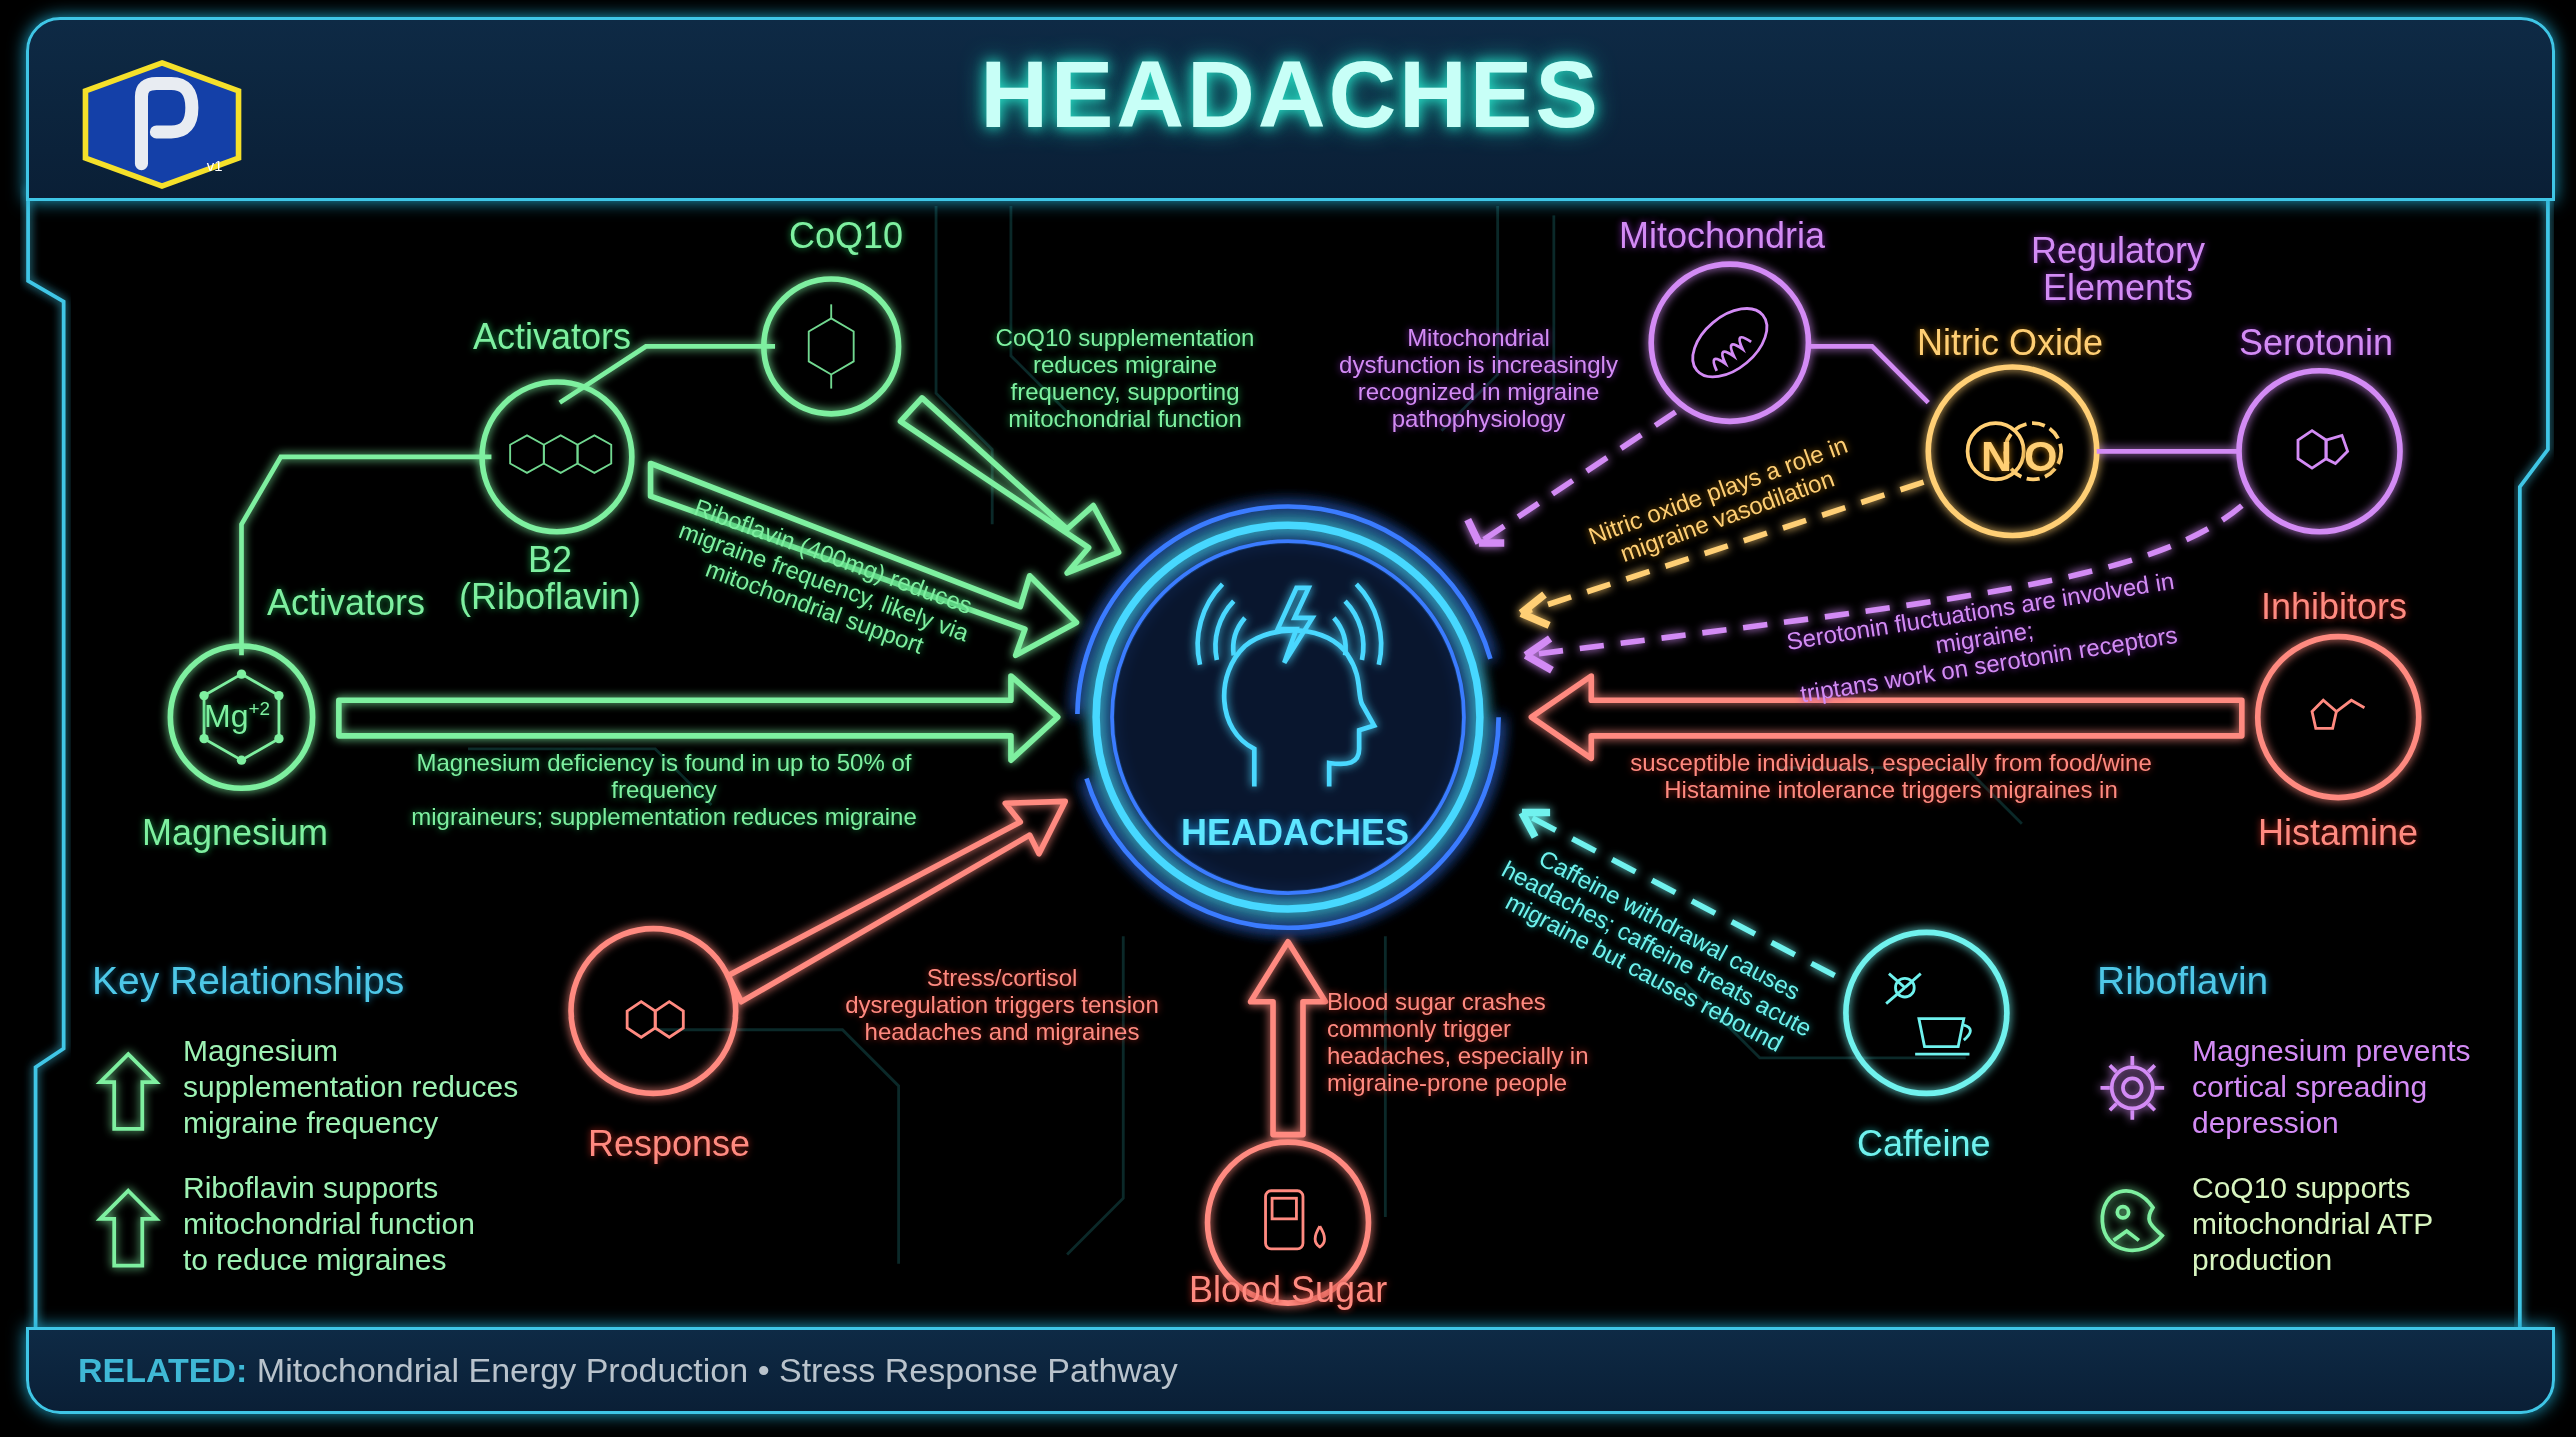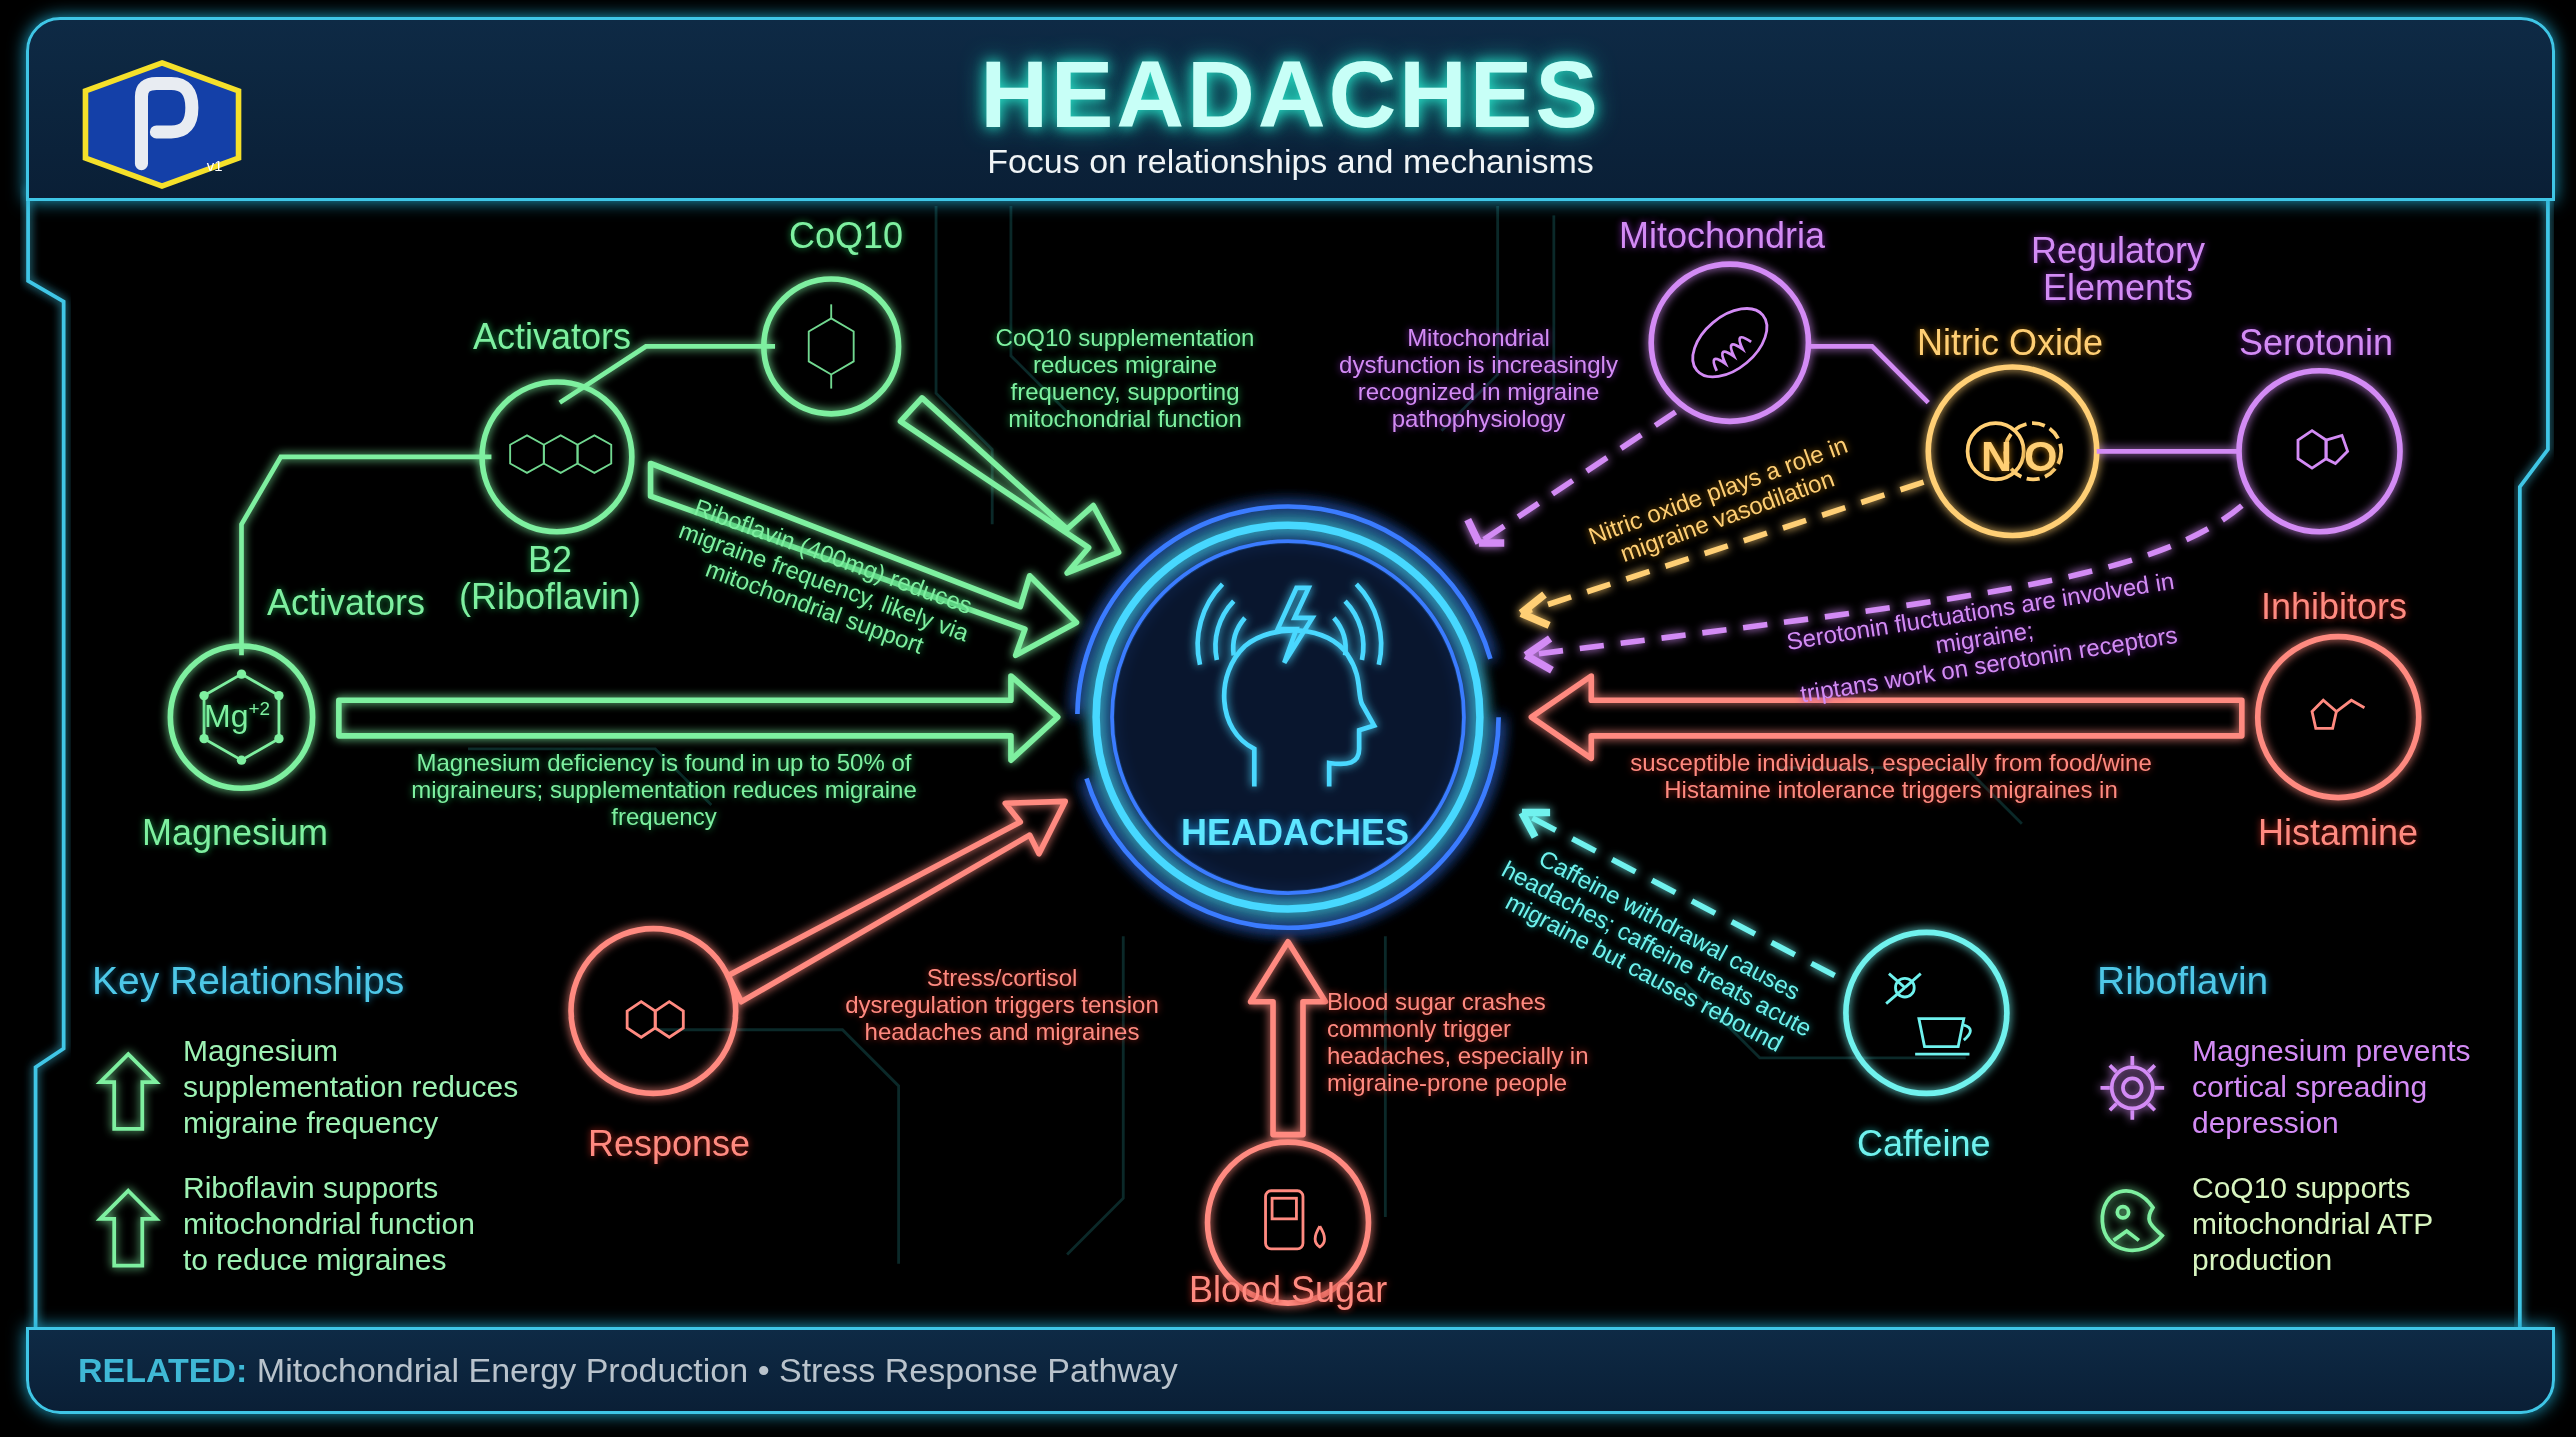--- a/index.html
+++ b/index.html
@@ -196,21 +196,20 @@
   </g>
 </svg>
 
 <div class="header">
   <svg class="logo" viewBox="0 0 180 140">
     <polygon points="90,4 172,34 172,106 90,136 8,106 8,34" fill="#1440a8" stroke="#f5e02a" stroke-width="6"></polygon>
     <path d="M68 112 L68 40 Q68 26 84 26 L100 26 Q122 26 122 52 Q122 78 100 78 L84 78" fill="none" stroke="#e8ecf2" stroke-width="14" stroke-linecap="round"></path>
     <text x="138" y="120" font-size="16" fill="#fff" font-family="Liberation Sans, sans-serif">v1</text>
   </svg>
   <div class="title">HEADACHES</div>
-  <div class="subtitle">Focus on relationships and mechanisms</div>
 </div>
 
 <div class="node-label g" style="left:473px;top:316px;">Activators</div>
 <div class="node-label g" style="left:267px;top:582px;">Activators</div>
 <div class="node-label p" style="left:2031px;top:232px;line-height:37px;">
   <div>Regulatory</div>
     <div>Elements</div>
 </div>
 <div class="node-label r" style="left:2261px;top:586px;">Inhibitors</div>
 
@@ -241,22 +240,22 @@
     <div>frequency, supporting</div>
     <div>mitochondrial function</div>
 </div>
 <div class="desc g" style="left:637px;top:541px;width:374px;transform:rotate(20deg);">
   <div>Riboflavin (400mg) reduces</div>
     <div>migraine frequency, likely via</div>
     <div>mitochondrial support</div>
 </div>
 <div class="desc g" style="left:374px;top:749px;width:580px;">
   <div>Magnesium deficiency is found in up to 50% of</div>
+    <div>frequency</div>
     <div>migraineurs; supplementation reduces migraine</div>
-    <div>frequency</div>
 </div>
 <div class="desc p" style="left:1310px;top:324px;width:337px;">
   <div>Mitochondrial</div>
     <div>dysfunction is increasingly</div>
     <div>recognized in migraine</div>
     <div>pathophysiology</div>
 </div>
 <div class="desc o" style="left:1554px;top:476px;width:337px;transform:rotate(-20deg);">
   <div>Nitric oxide plays a role in</div>
     <div>migraine vasodilation</div>

